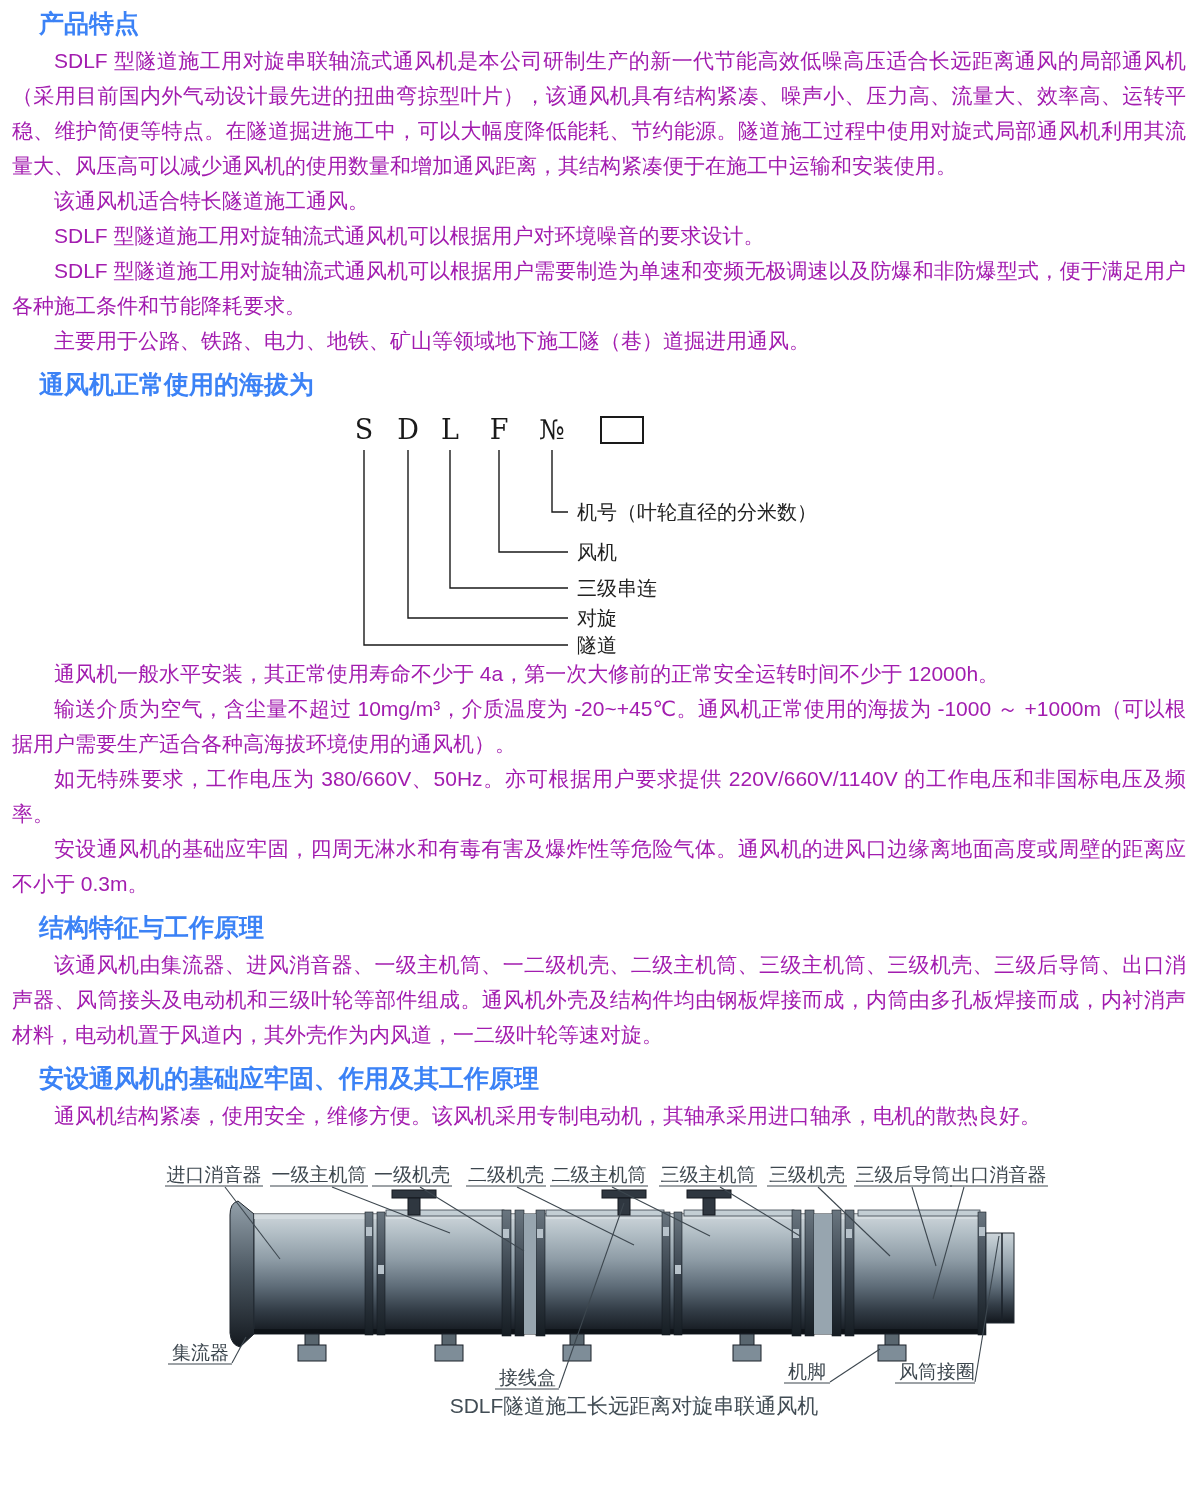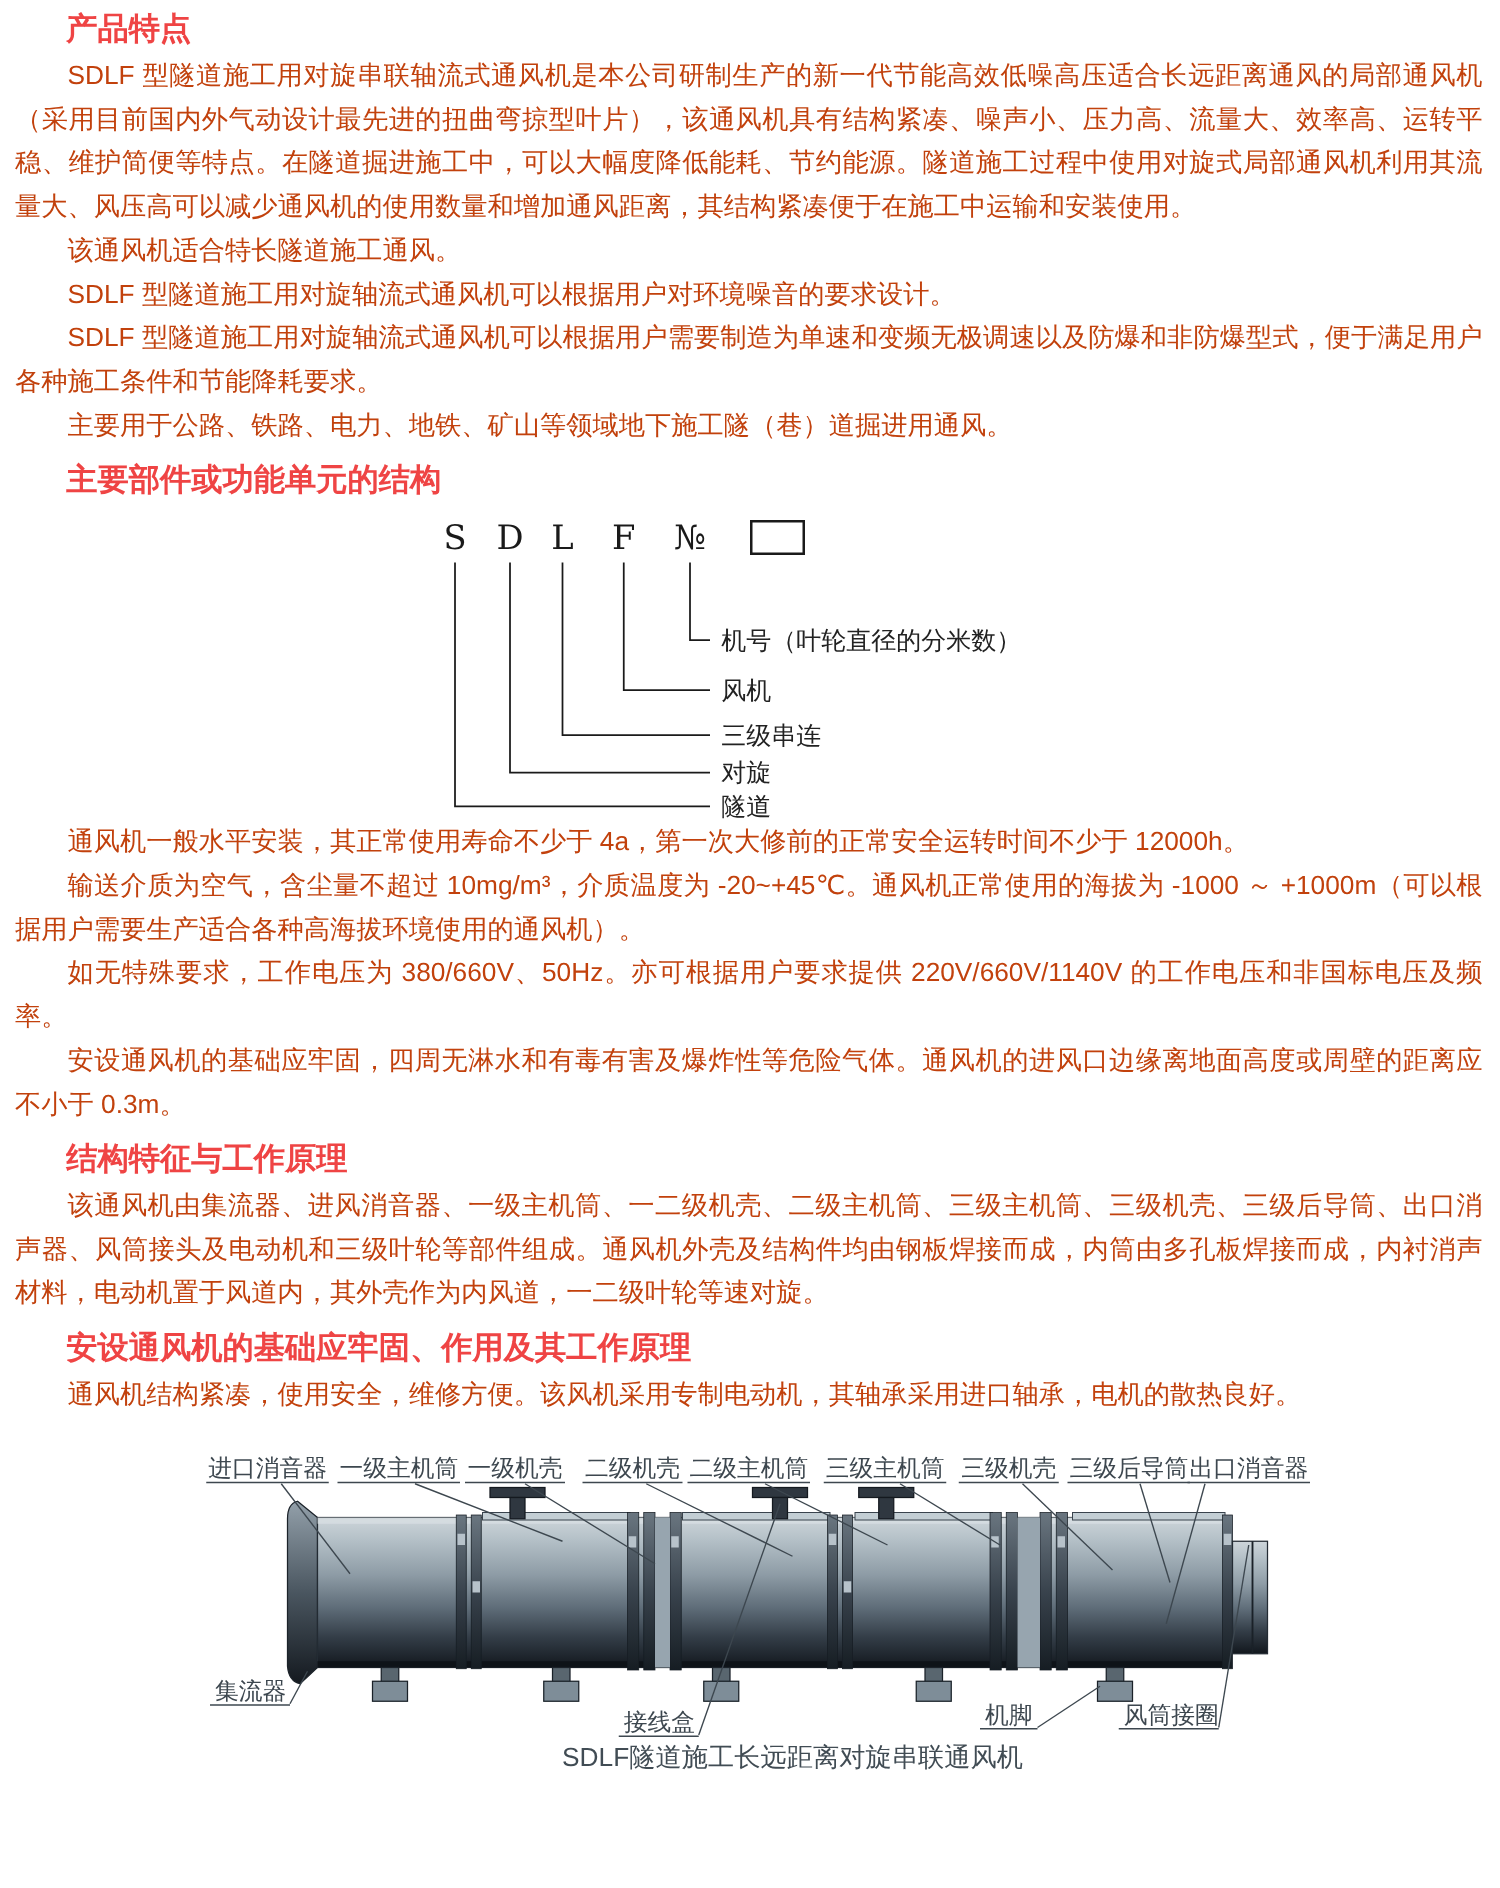--- a/index.html
+++ b/index.html
@@ -7,53 +7,53 @@
     position:relative;
     width:1200px;height:1510px;
     background:#ffffff;
     box-sizing:border-box;
     padding:4px 14px 0 12px;
     overflow:hidden;
     font-family:"Liberation Sans","DejaVu Sans",sans-serif;
     color:#333333;
   }
   h2.sec{
-    color:#ef4444;
+    color:#3b82f6;
     font-size:25px;
     line-height:30px;
     font-weight:bold;
-    margin:11px 0 5px 41px;
+    margin:11px 0 5px 27px;
   }
   h2.sec:first-child{margin-top:4px;}
   p.body{
     font-size:21px;
     line-height:35px;
     margin:0;
     text-indent:2em;
     text-align:justify;
-    color:#c2410c;
+    color:#a21caf;
   }
   .model-svg, .machine-svg{display:block;}
   svg text{font-family:"Liberation Sans","DejaVu Sans",sans-serif;}
   svg text.serifL{font-family:"DejaVu Serif","Liberation Serif",serif;}
 </style>
 </head>
 <body>
 
 <div class="doc">
 
   <h2 class="sec">产品特点</h2>
   <p class="body">SDLF 型隧道施工用对旋串联轴流式通风机是本公司研制生产的新一代节能高效低噪高压适合长远距离通风的局部通风机（采用目前国内外气动设计最先进的扭曲弯掠型叶片），该通风机具有结构紧凑、噪声小、压力高、流量大、效率高、运转平稳、维护简便等特点。在隧道掘进施工中，可以大幅度降低能耗、节约能源。隧道施工过程中使用对旋式局部通风机利用其流量大、风压高可以减少通风机的使用数量和增加通风距离，其结构紧凑便于在施工中运输和安装使用。</p>
   <p class="body">该通风机适合特长隧道施工通风。</p>
   <p class="body">SDLF 型隧道施工用对旋轴流式通风机可以根据用户对环境噪音的要求设计。</p>
   <p class="body">SDLF 型隧道施工用对旋轴流式通风机可以根据用户需要制造为单速和变频无极调速以及防爆和非防爆型式，便于满足用户各种施工条件和节能降耗要求。</p>
 
   <p class="body">主要用于公路、铁路、电力、地铁、矿山等领域地下施工隧（巷）道掘进用通风。</p>
 
-  <h2 class="sec">主要部件或功能单元的结构</h2>
+  <h2 class="sec">通风机正常使用的海拔为</h2>
 
   <svg class="model-svg" width="1200" height="252" viewBox="0 0 1200 252">
     <g fill="#1a1a1a">
       <text class="serifL" x="352" y="35" font-size="27" text-anchor="middle">S</text>
       <text class="serifL" x="396" y="35" font-size="27" text-anchor="middle">D</text>
       <text class="serifL" x="438" y="35" font-size="27" text-anchor="middle">L</text>
       <text class="serifL" x="487" y="35" font-size="27" text-anchor="middle">F</text>
       <text class="serifL" x="540" y="35" font-size="27" text-anchor="middle">№</text>
     </g>
     <rect x="589" y="13" width="42" height="26" fill="none" stroke="#1a1a1a" stroke-width="2"></rect>

